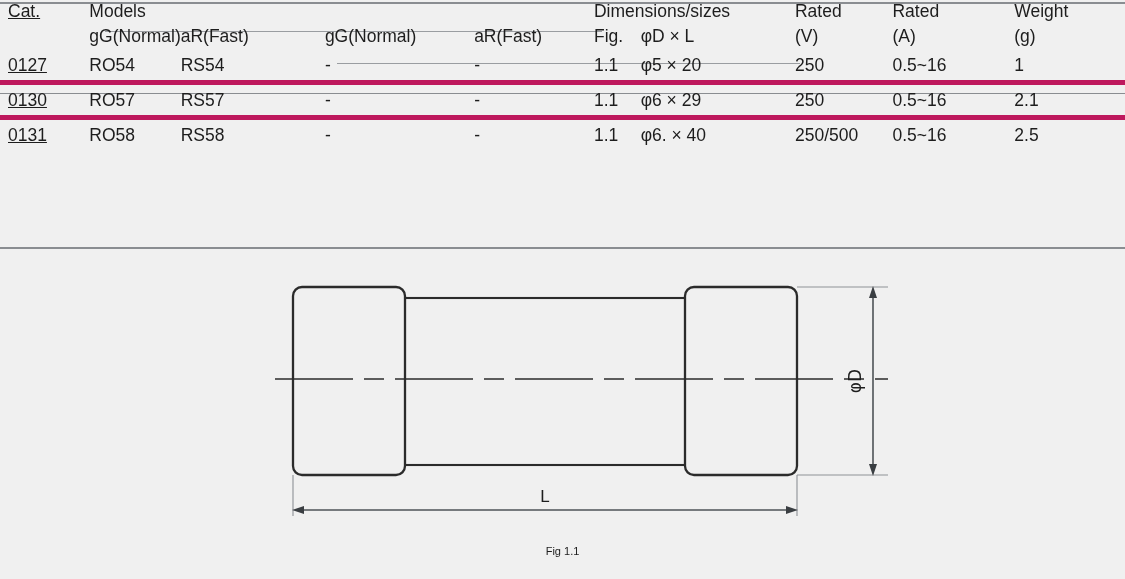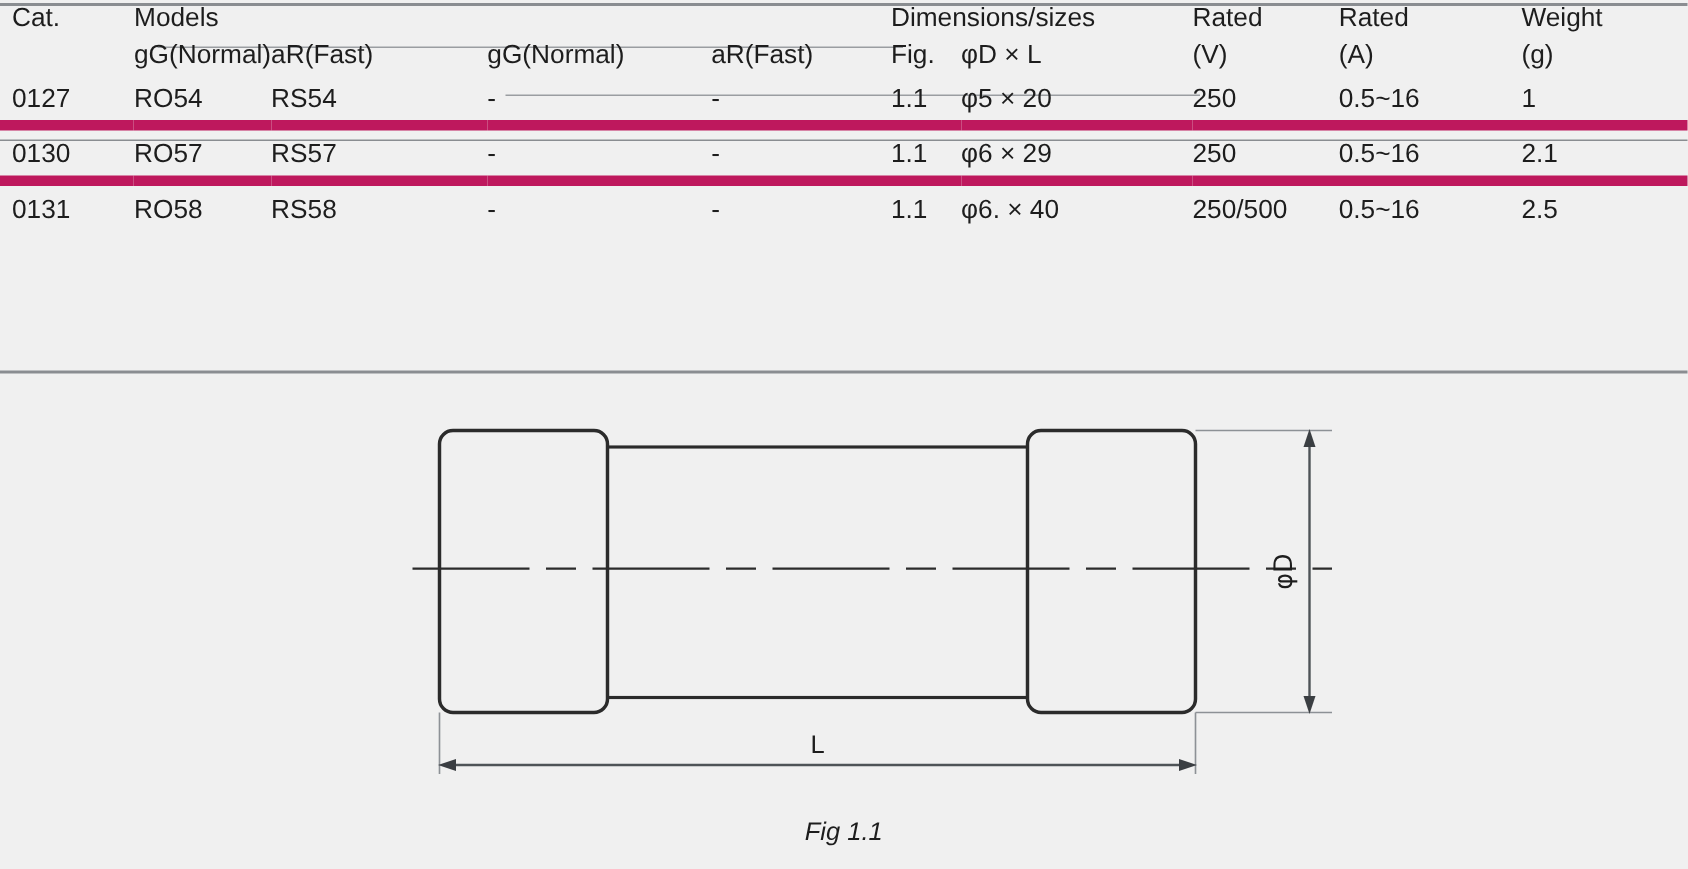--- a/index.html
+++ b/index.html
@@ -68,25 +68,25 @@
   .rule-bottom {
     position: absolute;
     left: 0; top: 247px;
     width: 1125px; height: 0;
     border-top: 2.2px solid #8a8d91;
   }
 
   .data-row td {
     height: 30px;
     line-height: 30px;
-    border-bottom: 7px solid #be185d;
+    border-bottom: 5px solid #be185d;
   }
   .data-row.last td { border-bottom: none; }
 
-  .c-cat   { width: 88px; padding-left: 8px !important; }
+  .c-cat   { width: 88px; padding-left: 8px !important; text-decoration: underline; }
   .c-gg    { width: 90px; }
   .c-ar    { width: 142px; }
   .c-xgg   { width: 147px; }
   .c-xar   { width: 118px; }
   .c-fig   { width: 46px; }
   .c-dim   { width: 152px; }
   .c-volt  { width: 96px; }
   .c-curr  { width: 120px; }
   .c-wt    { width: 109px; }
 
@@ -101,23 +101,22 @@
     width: 1125px;
     height: 321px;
   }
   .fig-svg { display: block; }
   .fig-caption {
     position: absolute;
     left: 0;
     top: 287px;
     width: 1125px;
     text-align: center;
-    font-size: 17px;
+    font-size: 11px;
     color: #1d1d1d;
-    font-style: italic;
   }
 </style>
 </head>
 <body>
 
 <div>
   <div class="rule-top"></div>
   <div class="rule-models"></div>
   <div class="rule-sub"></div>
   <div class="rule-headend"></div>

